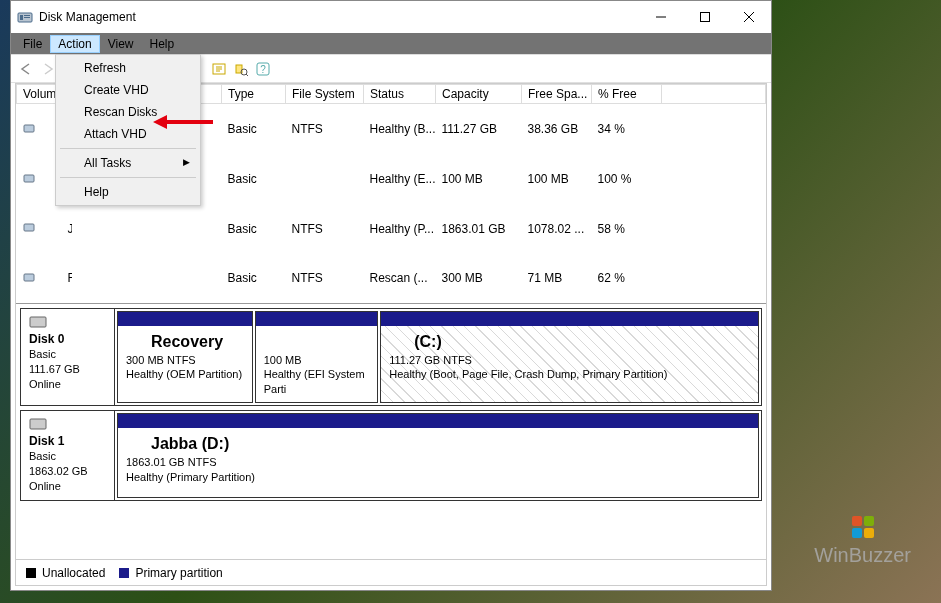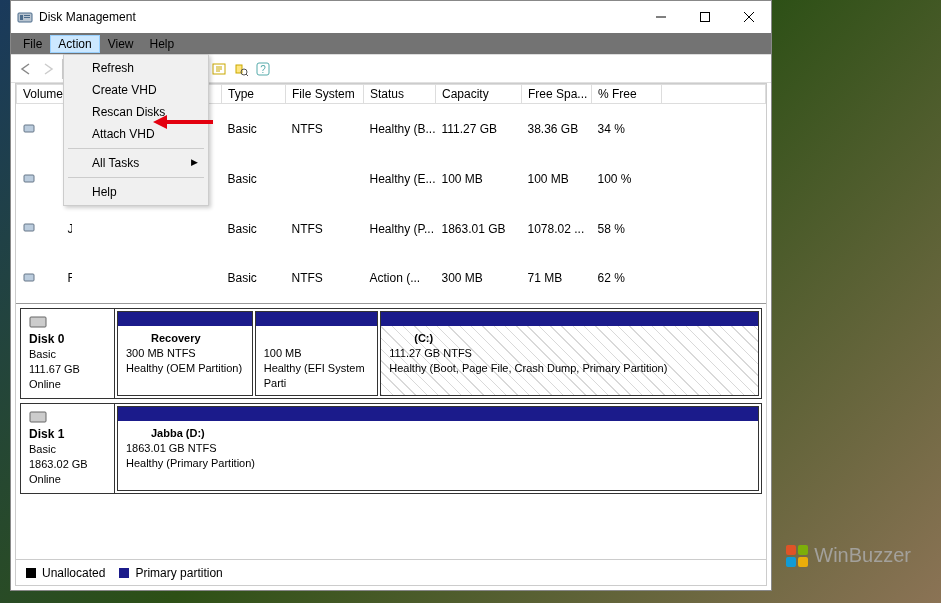--- a/index.html
+++ b/index.html
@@ -9,46 +9,46 @@
   .titlebar-icon { width: 16px; height: 16px; margin-right: 6px; display: inline-flex; }
   .titlebar-text { flex: 1; font-size: 12px; }
   .win-buttons { display: flex; }
   .win-btn { width: 44px; height: 30px; display: flex; align-items: center; justify-content: center; font-size: 11px; }
   .menubar { height: 22px; display: flex; align-items: center; padding-left: 4px; background: #737373; border-bottom: 1px solid #ddd;}
   .menu-item { padding: 2px 8px; cursor: default; }
   .menu-item.active { background: #cce8ff; border: 1px solid #99d1ff; padding: 1px 7px; }
   .toolbar { height: 28px; border-bottom: 1px solid #e0e0e0; display: flex; align-items: center; padding-left: 4px; gap: 0; background: #fff; }
   .tb-btn { width: 22px; height: 22px; display: flex; align-items: center; justify-content: center; color: #888; }
   .tb-sep { width: 1px; height: 20px; background: #ccc; margin: 0 3px; }
-  .dropdown { position: absolute; left: 63px; top: 54px; width: 146px; background: #f0f0f0; border: 1px solid #ccc; box-shadow: 2px 2px 4px rgba(0,0,0,.2); padding: 2px; z-index: 100; }
+  .dropdown { position: absolute; left: 55px; top: 54px; width: 146px; background: #f0f0f0; border: 1px solid #ccc; box-shadow: 2px 2px 4px rgba(0,0,0,.2); padding: 2px; z-index: 100; }
   .dd-item { padding: 4px 18px 4px 26px; cursor: default; position: relative; }
   .dd-sep { height: 1px; background: #ccc; margin: 3px 2px; }
   .dd-arrow { position: absolute; right: 8px; top: 5px; font-size: 9px; }
   .red-arrow { position: absolute; left: 153px; top: 112px; z-index: 101; }
   .content { flex: 1; display: flex; flex-direction: column; border: 1px solid #ccc; margin: 0 4px 4px 4px; }
   .top-pane { height: 220px; display: flex; border-bottom: 1px solid #999; overflow: hidden; }
   .vol-table { width: 100%; border-collapse: collapse; table-layout: fixed; }
   .vol-table th { background: #fff; border: 1px solid #ddd; text-align: left; padding: 2px 6px; font-weight: 400; font-size: 12px; overflow: hidden; white-space: nowrap; }
   .vol-table td { padding: 1px 6px; white-space: nowrap; overflow: hidden; font-size: 12px; }
   .vol-icon-cell { padding-left: 4px; }
   .bottom-pane { flex: 1; overflow-y: auto; background: #fff; }
   .disk-row { display: flex; border: 1px solid #333; margin: 4px; }
   .disk-header { width: 94px; padding: 6px 8px; border-right: 1px solid #333; font-size: 11px; line-height: 1.35; }
   .disk-header b { font-size: 12px; }
   .part-container { flex: 1; display: flex; gap: 2px; padding: 2px; }
   .partition { border: 1px solid #333; display: flex; flex-direction: column; }
   .part-bar { height: 14px; background: #1b1b8b; }
   .part-body { padding: 5px 8px; font-size: 11px; line-height: 1.35; flex: 1; }
-  .part-body b { font-size: 11px; padding-left: 25px; }
+  .part-body b { font-size: 16px; padding-left: 25px; }
   .hatched .part-body {
     background-image: repeating-linear-gradient(45deg, rgba(0,0,0,.15) 0 1px, transparent 1px 8px);
   }
   .legend { height: 26px; border-top: 1px solid #ccc; display: flex; align-items: center; padding-left: 10px; gap: 6px; font-size: 12px; }
   .lg-sw { width: 10px; height: 10px; display: inline-block; }
-  .watermark { position: absolute; right: 30px; bottom: 36px; display: flex; align-items: center; gap: 6px; color: #aaa; font-size: 20px; font-weight: 400; opacity: .85; }
+  .watermark { position: absolute; right: 30px; bottom: 36px; display: flex; align-items: center; gap: 6px; color: #aaa; font-size: 20px; font-weight: 400; opacity: .85; flex-direction: column; }
   .wm-logo { width: 22px; height: 22px; position: relative; }
   .wm-logo span { position: absolute; width: 10px; height: 10px; border-radius: 2px; }
 </style>
 </head>
 <body>
 
 <div class="window">
 
   <div class="titlebar">
     <span class="titlebar-icon">
@@ -193,21 +193,21 @@
               <td></td>
             </tr>
             <tr>
               <td class="vol-icon-cell"><svg width="12" height="12">
                   <rect x="1" y="3" width="10" height="7" rx="1" fill="#bcd" stroke="#678"></rect>
                 </svg></td>
               <td>Re</td>
               <td></td>
               <td>Basic</td>
               <td>NTFS</td>
-              <td>Action (...</td>
+              <td>Rescan (...</td>
               <td>300 MB</td>
               <td>71 MB</td>
               <td>62 %</td>
               <td></td>
             </tr>
           </tbody>
       </table>
     </div>
 
     <div class="bottom-pane" id="disk-pane">

